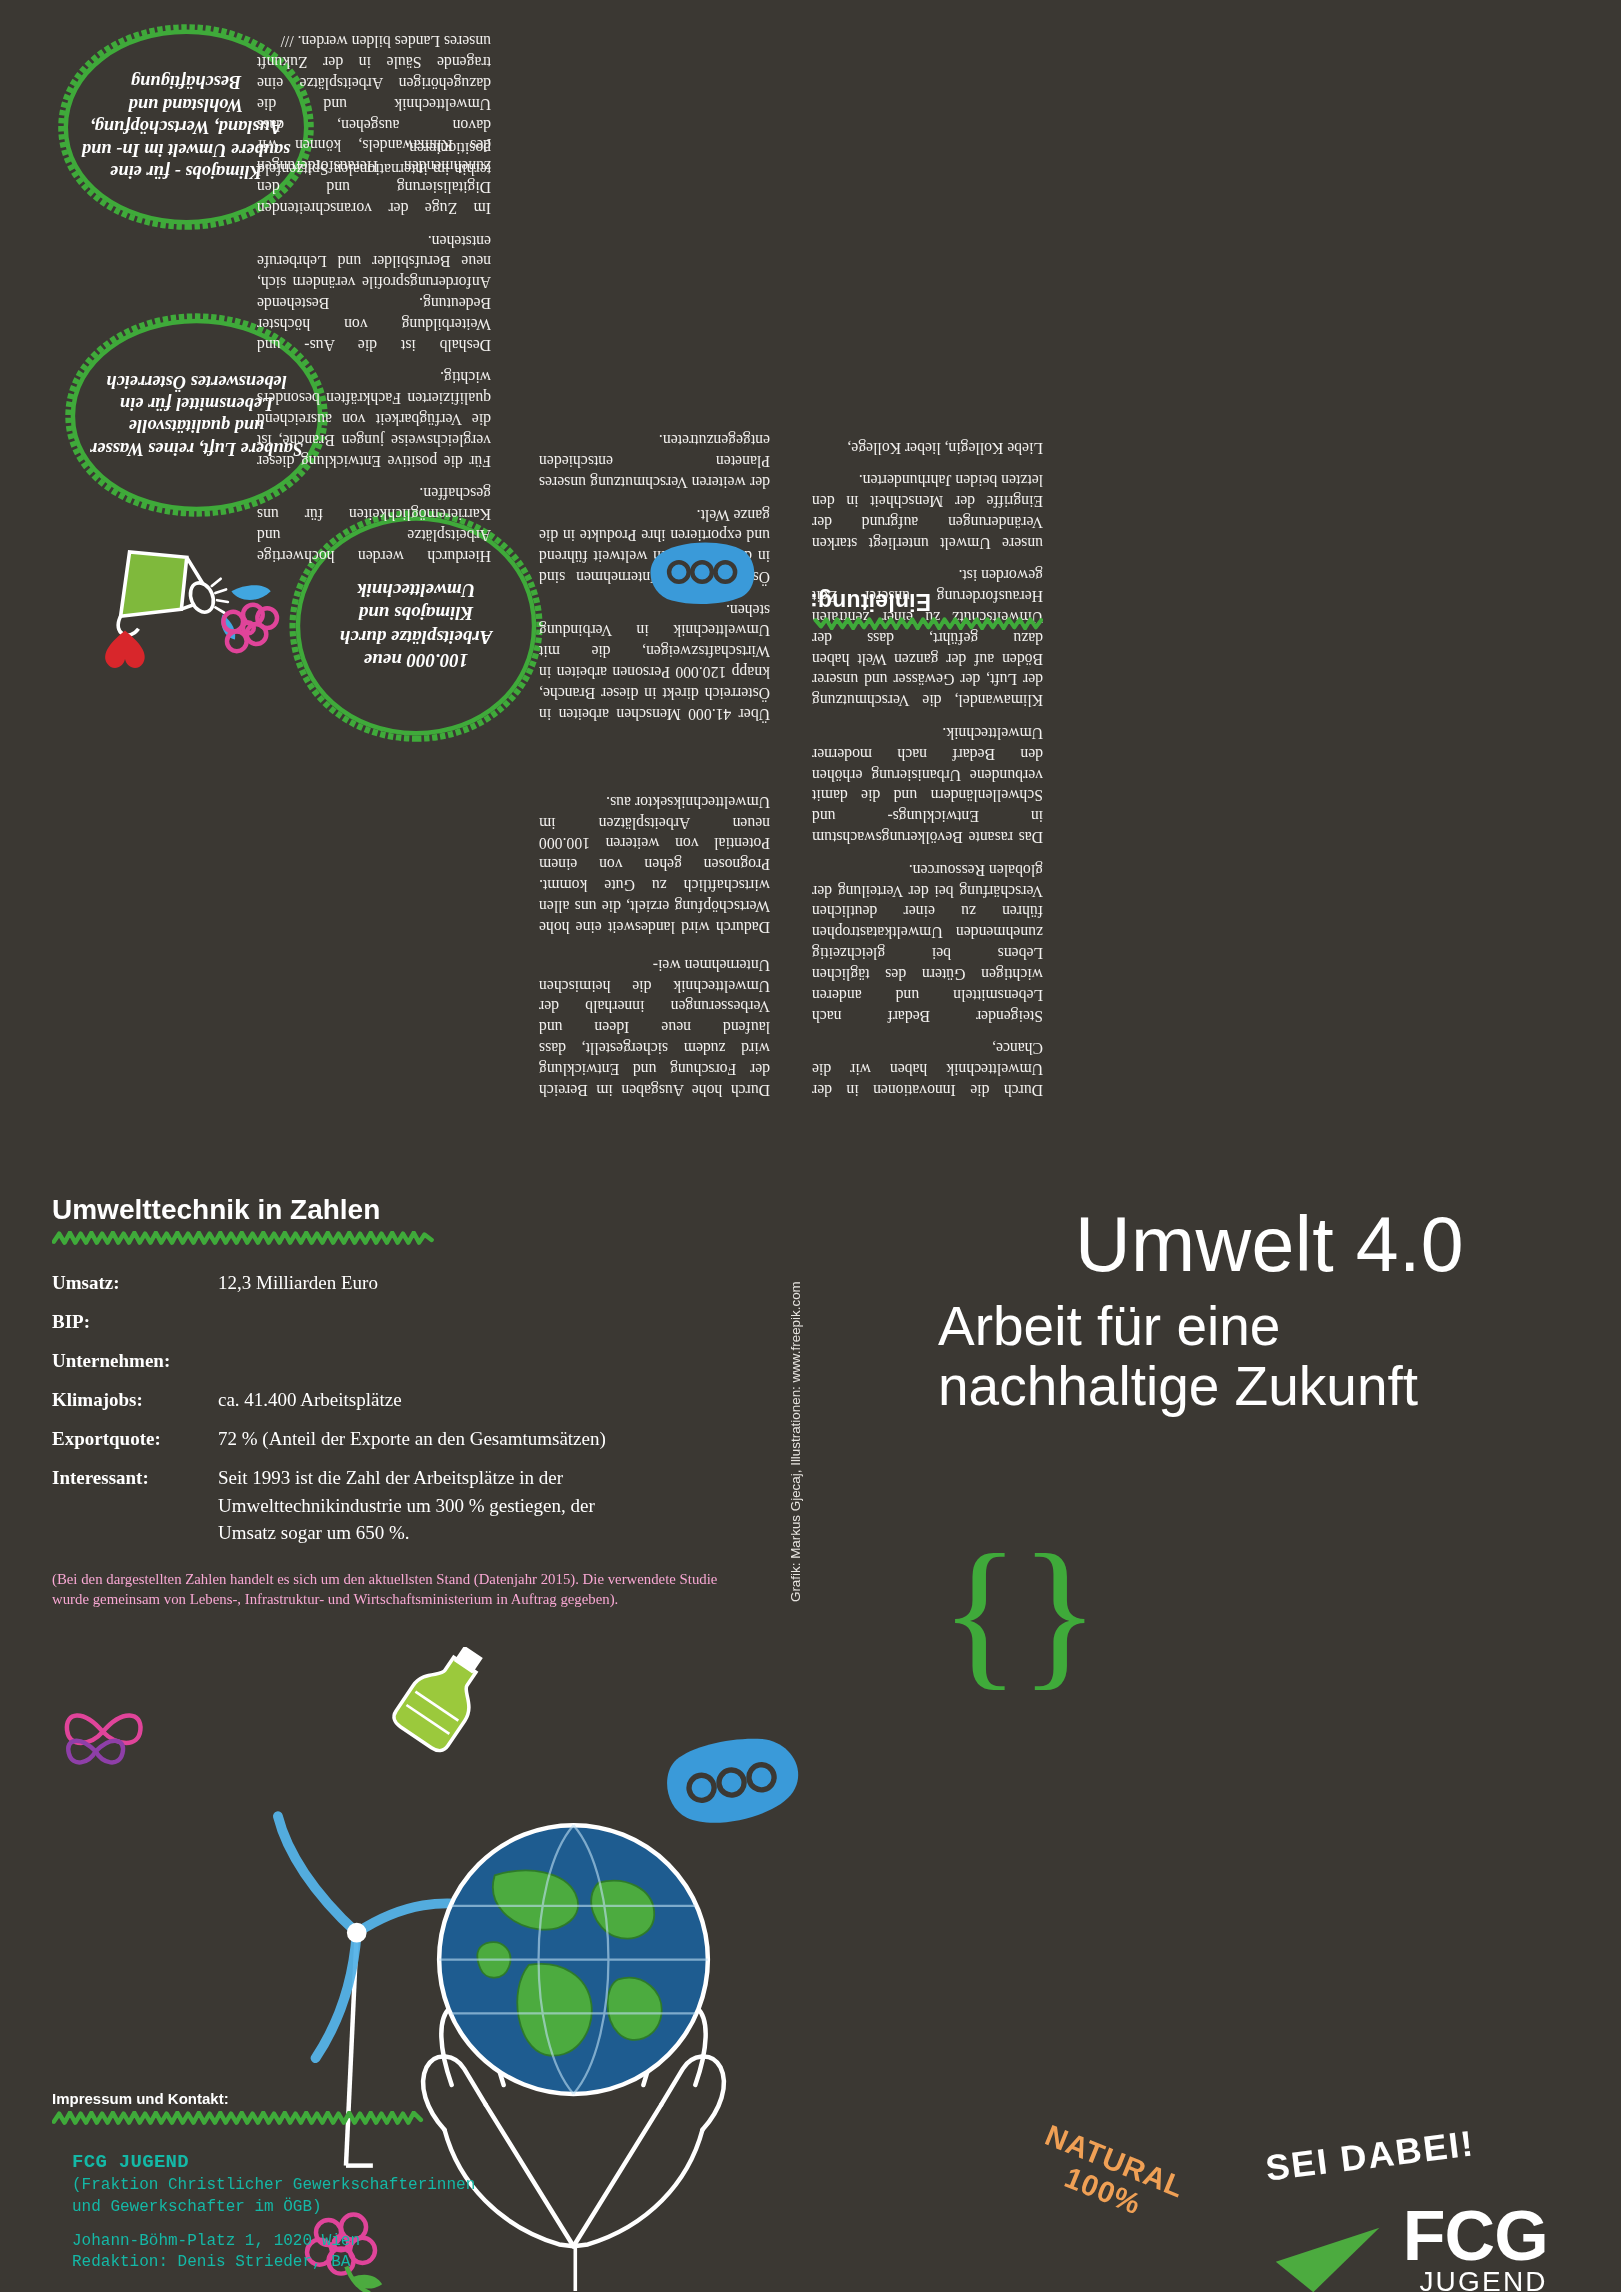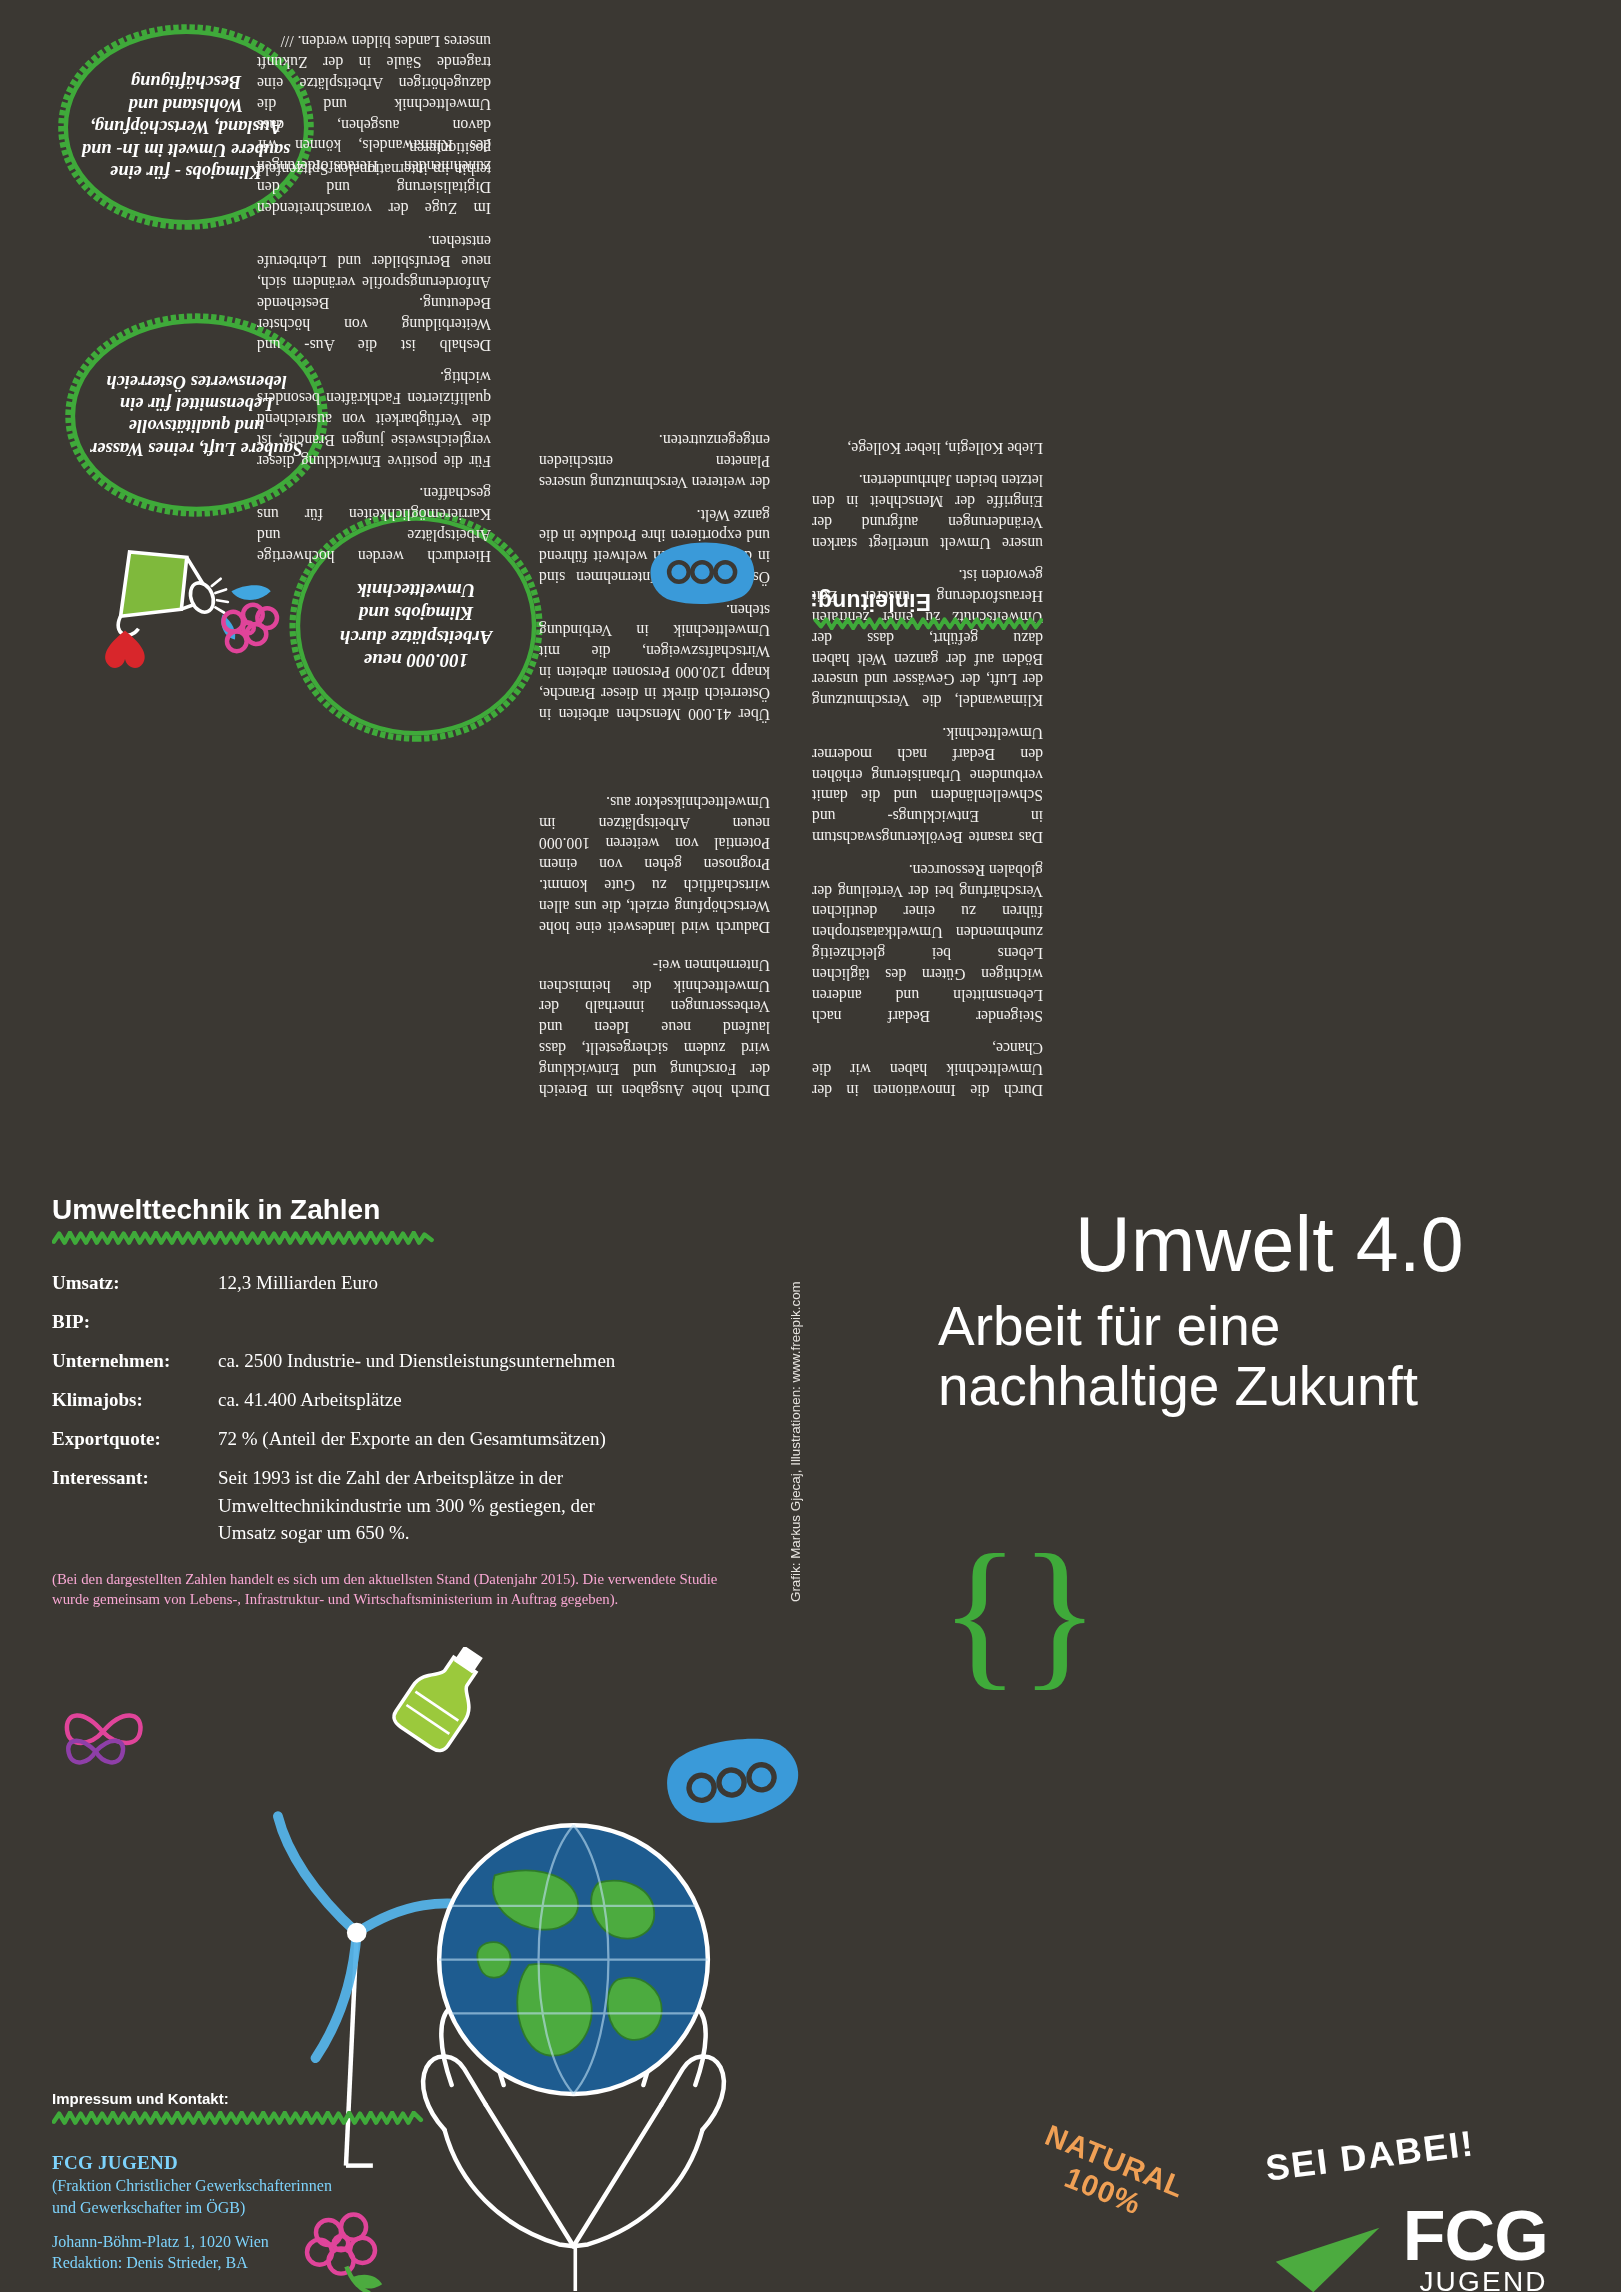--- a/index.html
+++ b/index.html
@@ -99,21 +99,21 @@
   }
   .brace-box{position:relative;display:flex;align-items:center;}
   .brace{color:#3faa3a;font-size:166px;line-height:0.72;font-family:"Liberation Serif",serif;font-weight:400;}
   .brace-text{
     font-family:"Liberation Serif",serif;
     font-weight:bold;font-size:26px;line-height:1.33;
     padding:0 12.5px;white-space:nowrap;
   }
 
   .impressum-title{font-family:"Liberation Sans",sans-serif;font-weight:bold;font-size:15px;}
-  .impressum-body{font-family:Liberation Serif, serif;font-size:16px;line-height:1.34;color:#7dd3fc;}
+  .impressum-body{font-family:Liberation Mono, monospace;font-size:16px;line-height:1.34;color:#14b8a6;margin-left:20px;}
   .impressum-body .org{font-weight:bold;font-size:19px;letter-spacing:0.3px;}
   .impressum-body .grp{margin-bottom:12.5px;}
 
   .seidabei{
     font-family:"Liberation Sans",sans-serif;
     font-weight:bold;font-size:36px;letter-spacing:1.8px;
     transform:rotate(-7deg);
     white-space:nowrap;
   }
   .fcg-logo{display:flex;align-items:flex-start;}
@@ -261,21 +261,20 @@
       <div class="stats-table">
         <div class="stats-row">
           <div class="stats-key">Umsatz:</div>
           <div class="stats-val">12,3 Milliarden Euro</div>
         </div>
         <div class="stats-row">
           <div class="stats-key">BIP:</div>
         </div>
         <div class="stats-row">
           <div class="stats-key">Unternehmen:</div>
-          <div class="stats-val">ca. 2500 Industrie- und Dienstleistungsunternehmen</div>
         </div>
         <div class="stats-row">
           <div class="stats-key">Klimajobs:</div>
           <div class="stats-val">ca. 41.400 Arbeitsplätze</div>
         </div>
         <div class="stats-row">
           <div class="stats-key">Exportquote:</div>
           <div class="stats-val">72 % (Anteil der Exporte an den Gesamtumsätzen)</div>
         </div>
         <div class="stats-row">

